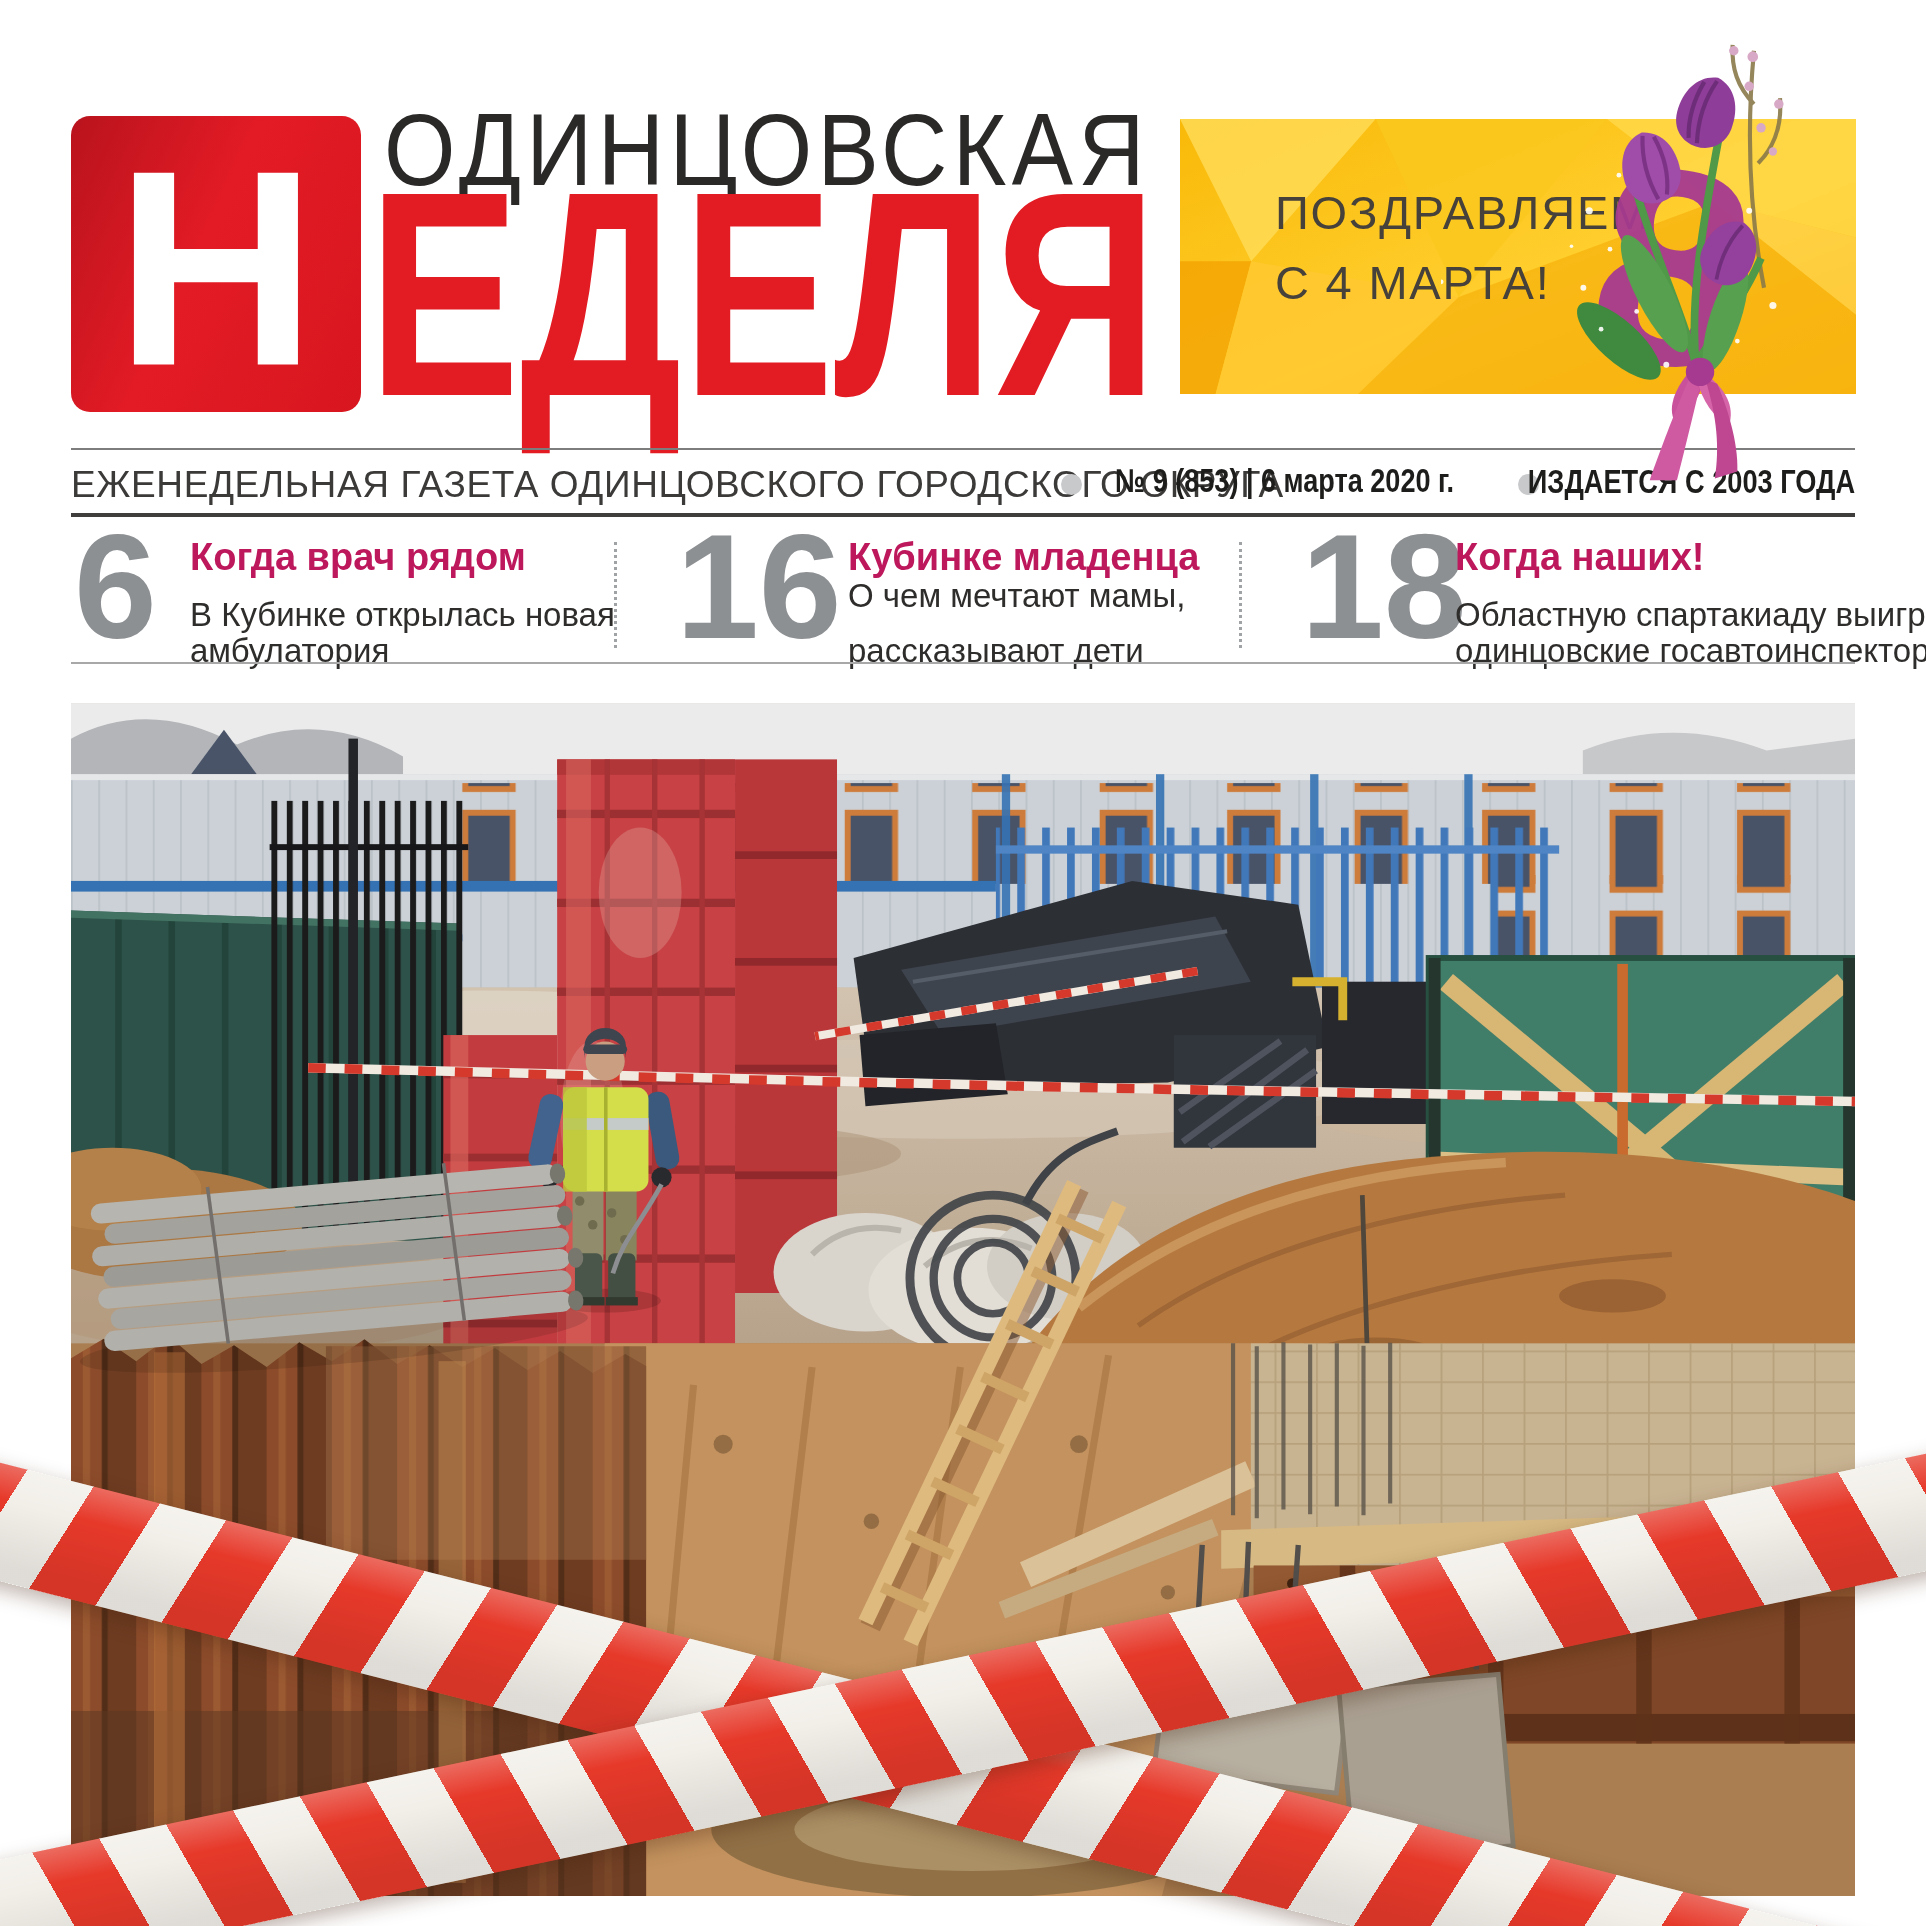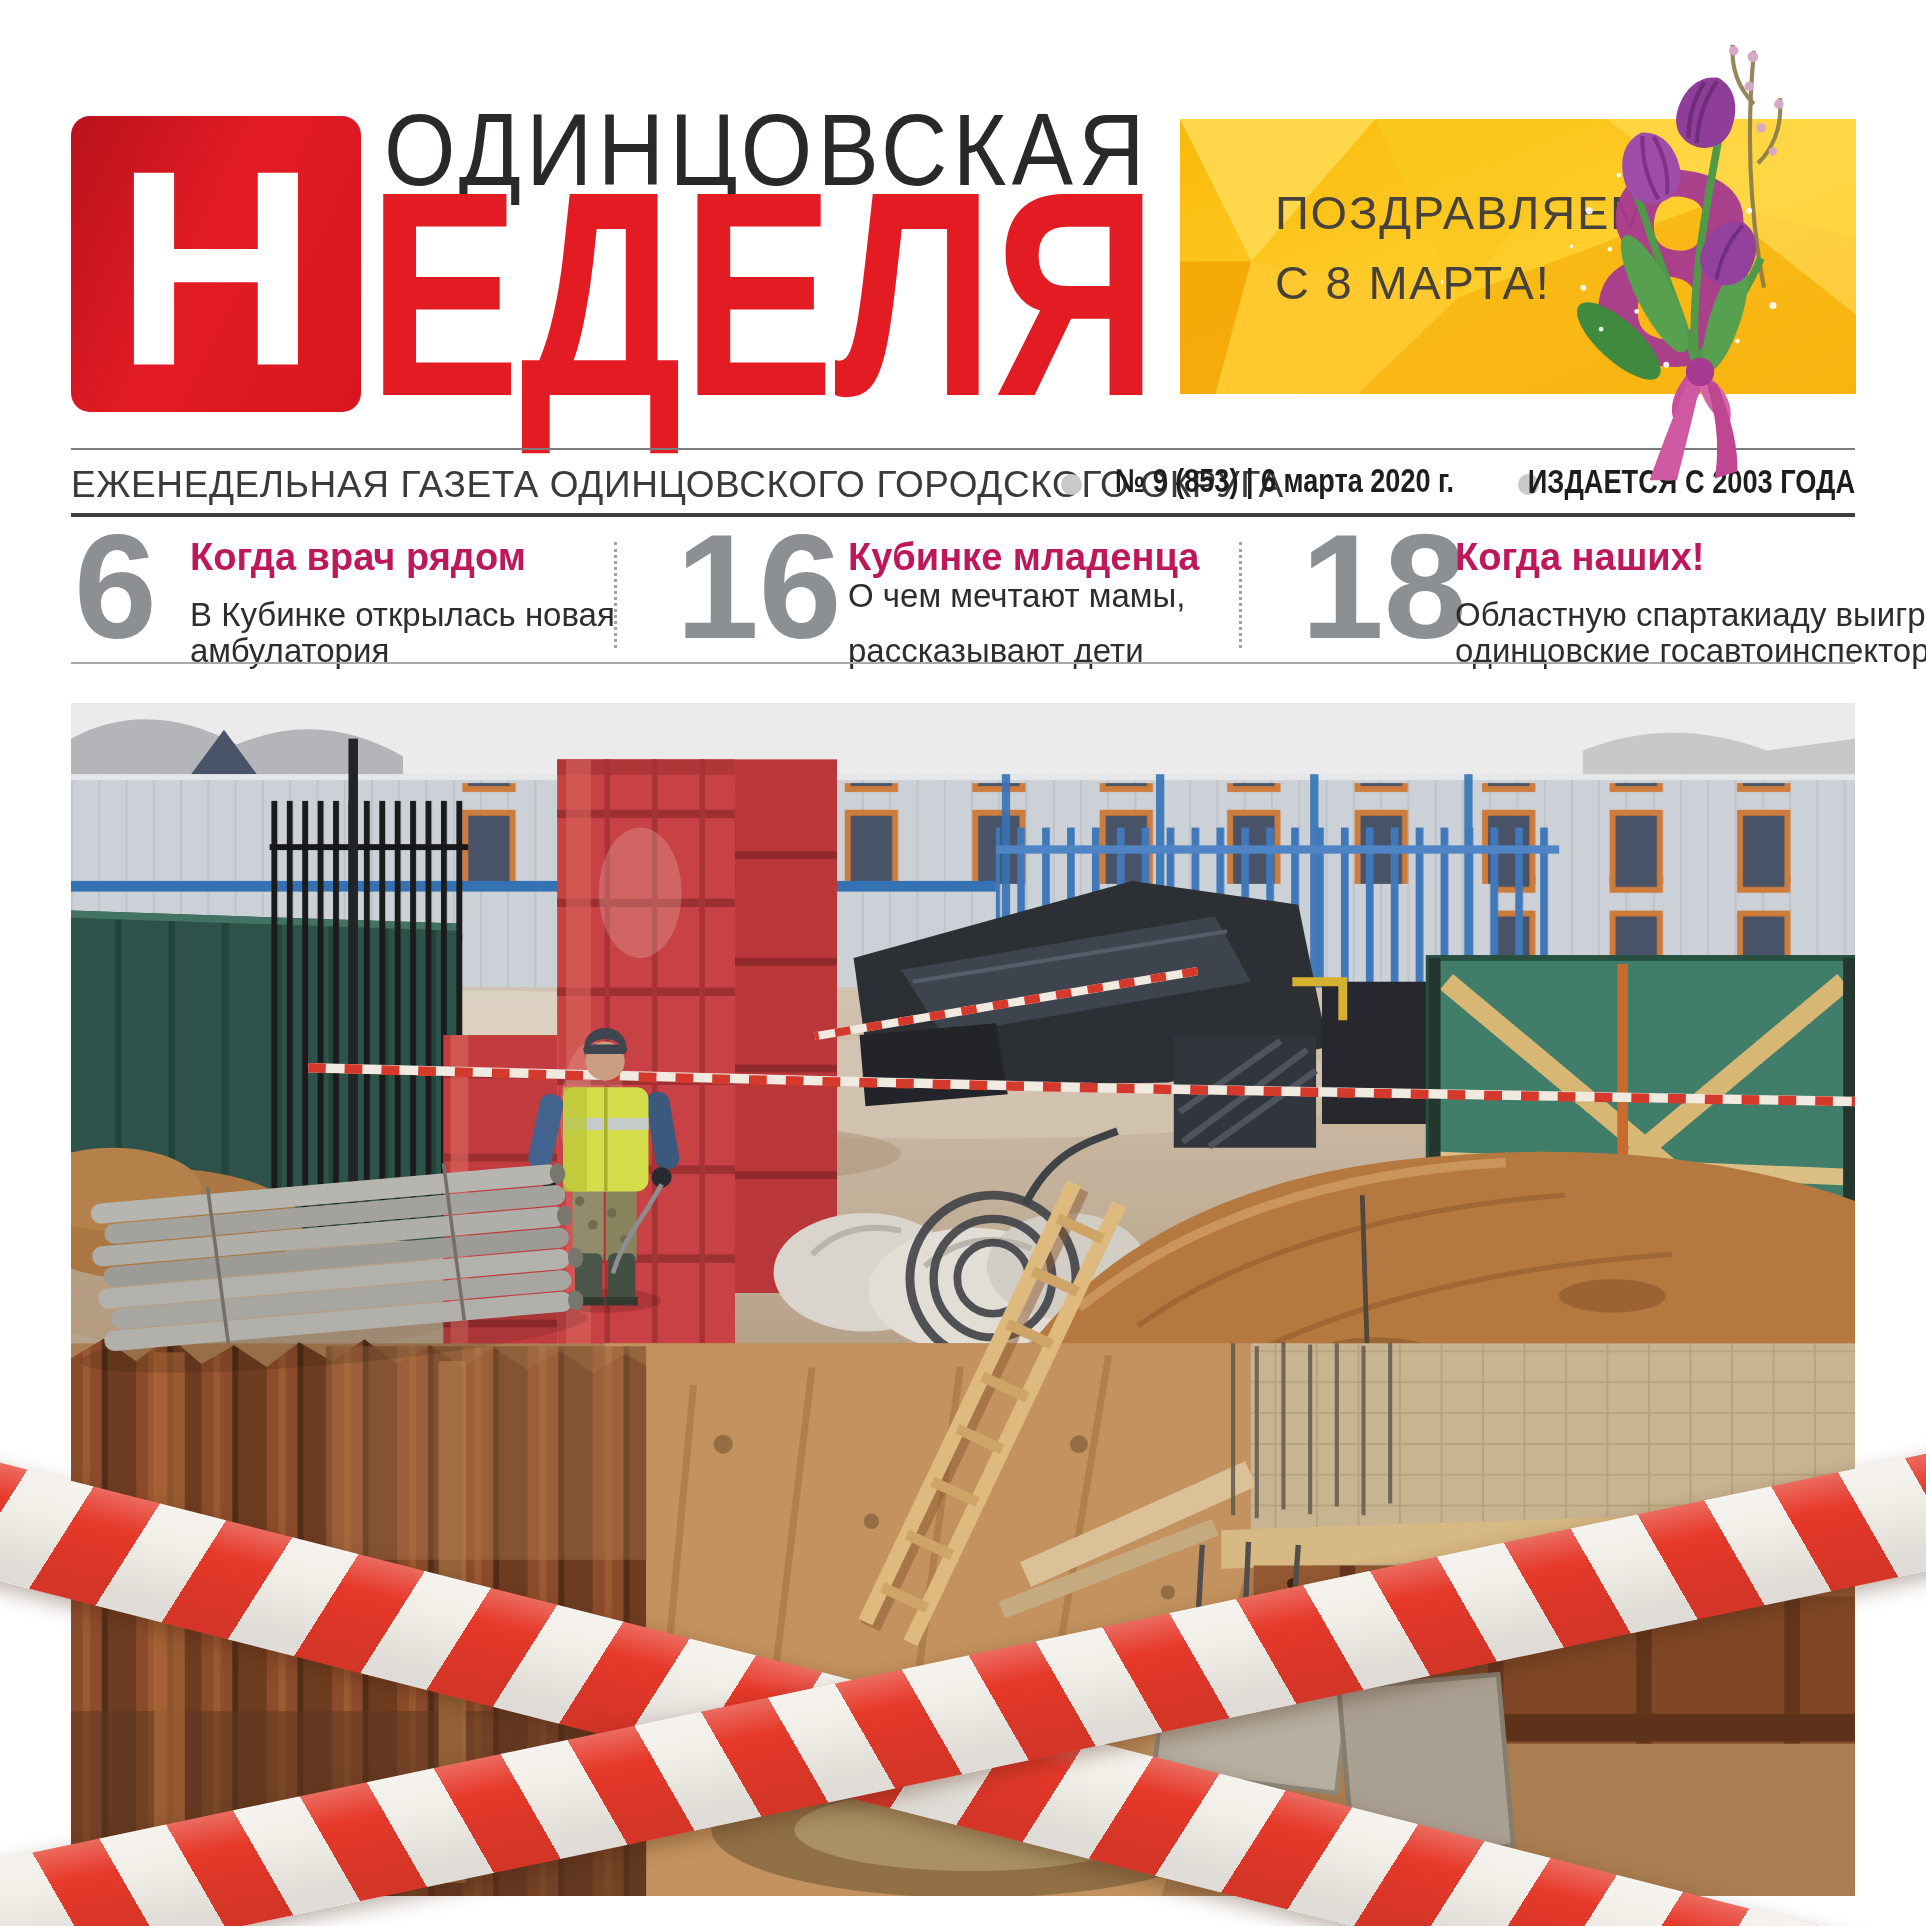--- a/index.html
+++ b/index.html
@@ -81,21 +81,21 @@
       <polygon points="0,0 330,0 120,240" fill="#ffdb55" opacity=".85"></polygon>
       <polygon points="330,0 720,0 470,300" fill="#fac81e" opacity=".9"></polygon>
       <polygon points="0,240 120,240 60,464 0,464" fill="#f2a202" opacity=".8"></polygon>
       <polygon points="120,240 470,300 300,464 60,464" fill="#ffc830" opacity=".85"></polygon>
       <polygon points="720,0 1140,0 1140,200 900,140" fill="#ffd84a" opacity=".8"></polygon>
       <polygon points="470,300 900,140 1140,330 1140,464 300,464" fill="#f8b512" opacity=".85"></polygon>
       <polygon points="900,140 1140,200 1140,330" fill="#ffd44e" opacity=".7"></polygon>
     </svg>
     <div class="banner-text">
       <div>ПОЗДРАВЛЯЕМ</div>
-      <div>С 8 МАРТА!</div>
+      <div>С 4 МАРТА!</div>
     </div>
   </div>
 
   <svg class="banner-decor" viewBox="0 0 700 790">
     <g>
       <text x="260" y="560" font-size="470" font-weight="bold" fill="#a63a90" opacity=".95" transform="rotate(8 400 400)">8</text>
     </g>
     <g stroke="#8a7a4a" stroke-width="7" fill="none" opacity=".9">
       <path d="M545,430 C520,300 515,170 528,30"></path>
       <path d="M528,120 C500,90 490,60 492,20"></path>

